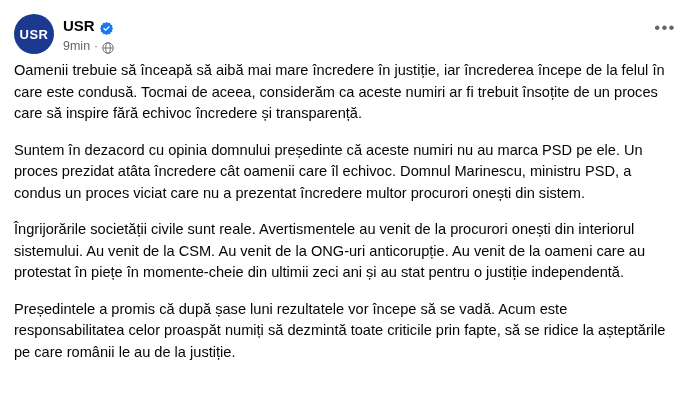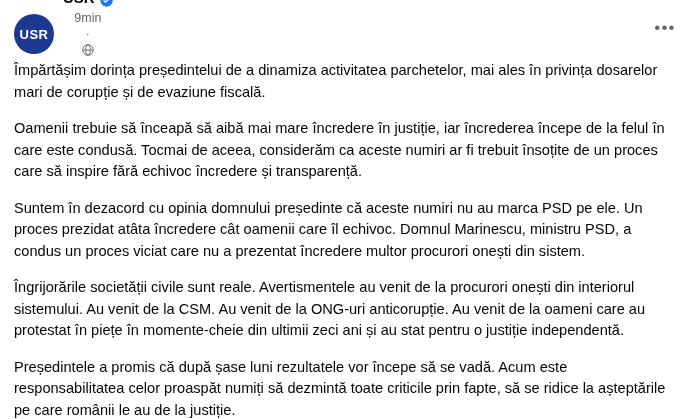--- a/index.html
+++ b/index.html
@@ -71,21 +71,20 @@
     position: relative;
     top: 1px;
   }
   .meta-row {
     display: flex;
     align-items: center;
     margin-top: 2px;
     font-size: 12.5px;
     color: #65676b;
     line-height: 16px;
-    flex-direction: column;
   }
   .meta-dot {
     margin: 0 4px;
     color: #65676b;
     font-size: 12px;
   }
   .globe-icon {
     display: inline-block;
     width: 12px;
     height: 12px;
@@ -153,21 +152,20 @@
             <line x1="1" y1="8" x2="15" y2="8" stroke="#65676b" stroke-width="1.2"></line>
           </svg>
         </span>
       </div>
     </div>
 
     <div class="more-btn">•••</div>
   </div>
 
   <div class="post-body">
-    <p>Împărtășim dorința președintelui de a dinamiza activitatea parchetelor, mai ales în privința dosarelor mari de corupție și de evaziune fiscală.</p>
     <p>Oamenii trebuie să înceapă să aibă mai mare încredere în justiție, iar încrederea începe de la felul în care este condusă. Tocmai de aceea, considerăm ca aceste numiri ar fi trebuit însoțite de un proces care să inspire fără echivoc încredere și transparență.</p>
     <p>Suntem în dezacord cu opinia domnului președinte că aceste numiri nu au marca PSD pe ele. Un proces prezidat atâta încredere cât oamenii care îl echivoc. Domnul Marinescu, ministru PSD, a condus un proces viciat care nu a prezentat încredere multor procurori onești din sistem.</p>
     <p>Îngrijorările societății civile sunt reale. Avertismentele au venit de la procurori onești din interiorul sistemului. Au venit de la CSM. Au venit de la ONG-uri anticorupție. Au venit de la oameni care au protestat în piețe în momente-cheie din ultimii zeci ani și au stat pentru o justiție independentă.</p>
     <p>Președintele a promis că după șase luni rezultatele vor începe să se vadă. Acum este responsabilitatea celor proaspăt numiți să dezmintă toate criticile prin fapte, să se ridice la așteptările pe care românii le au de la justiție.</p>
 
   </div>
 
 </div>
 
 </body></html>

